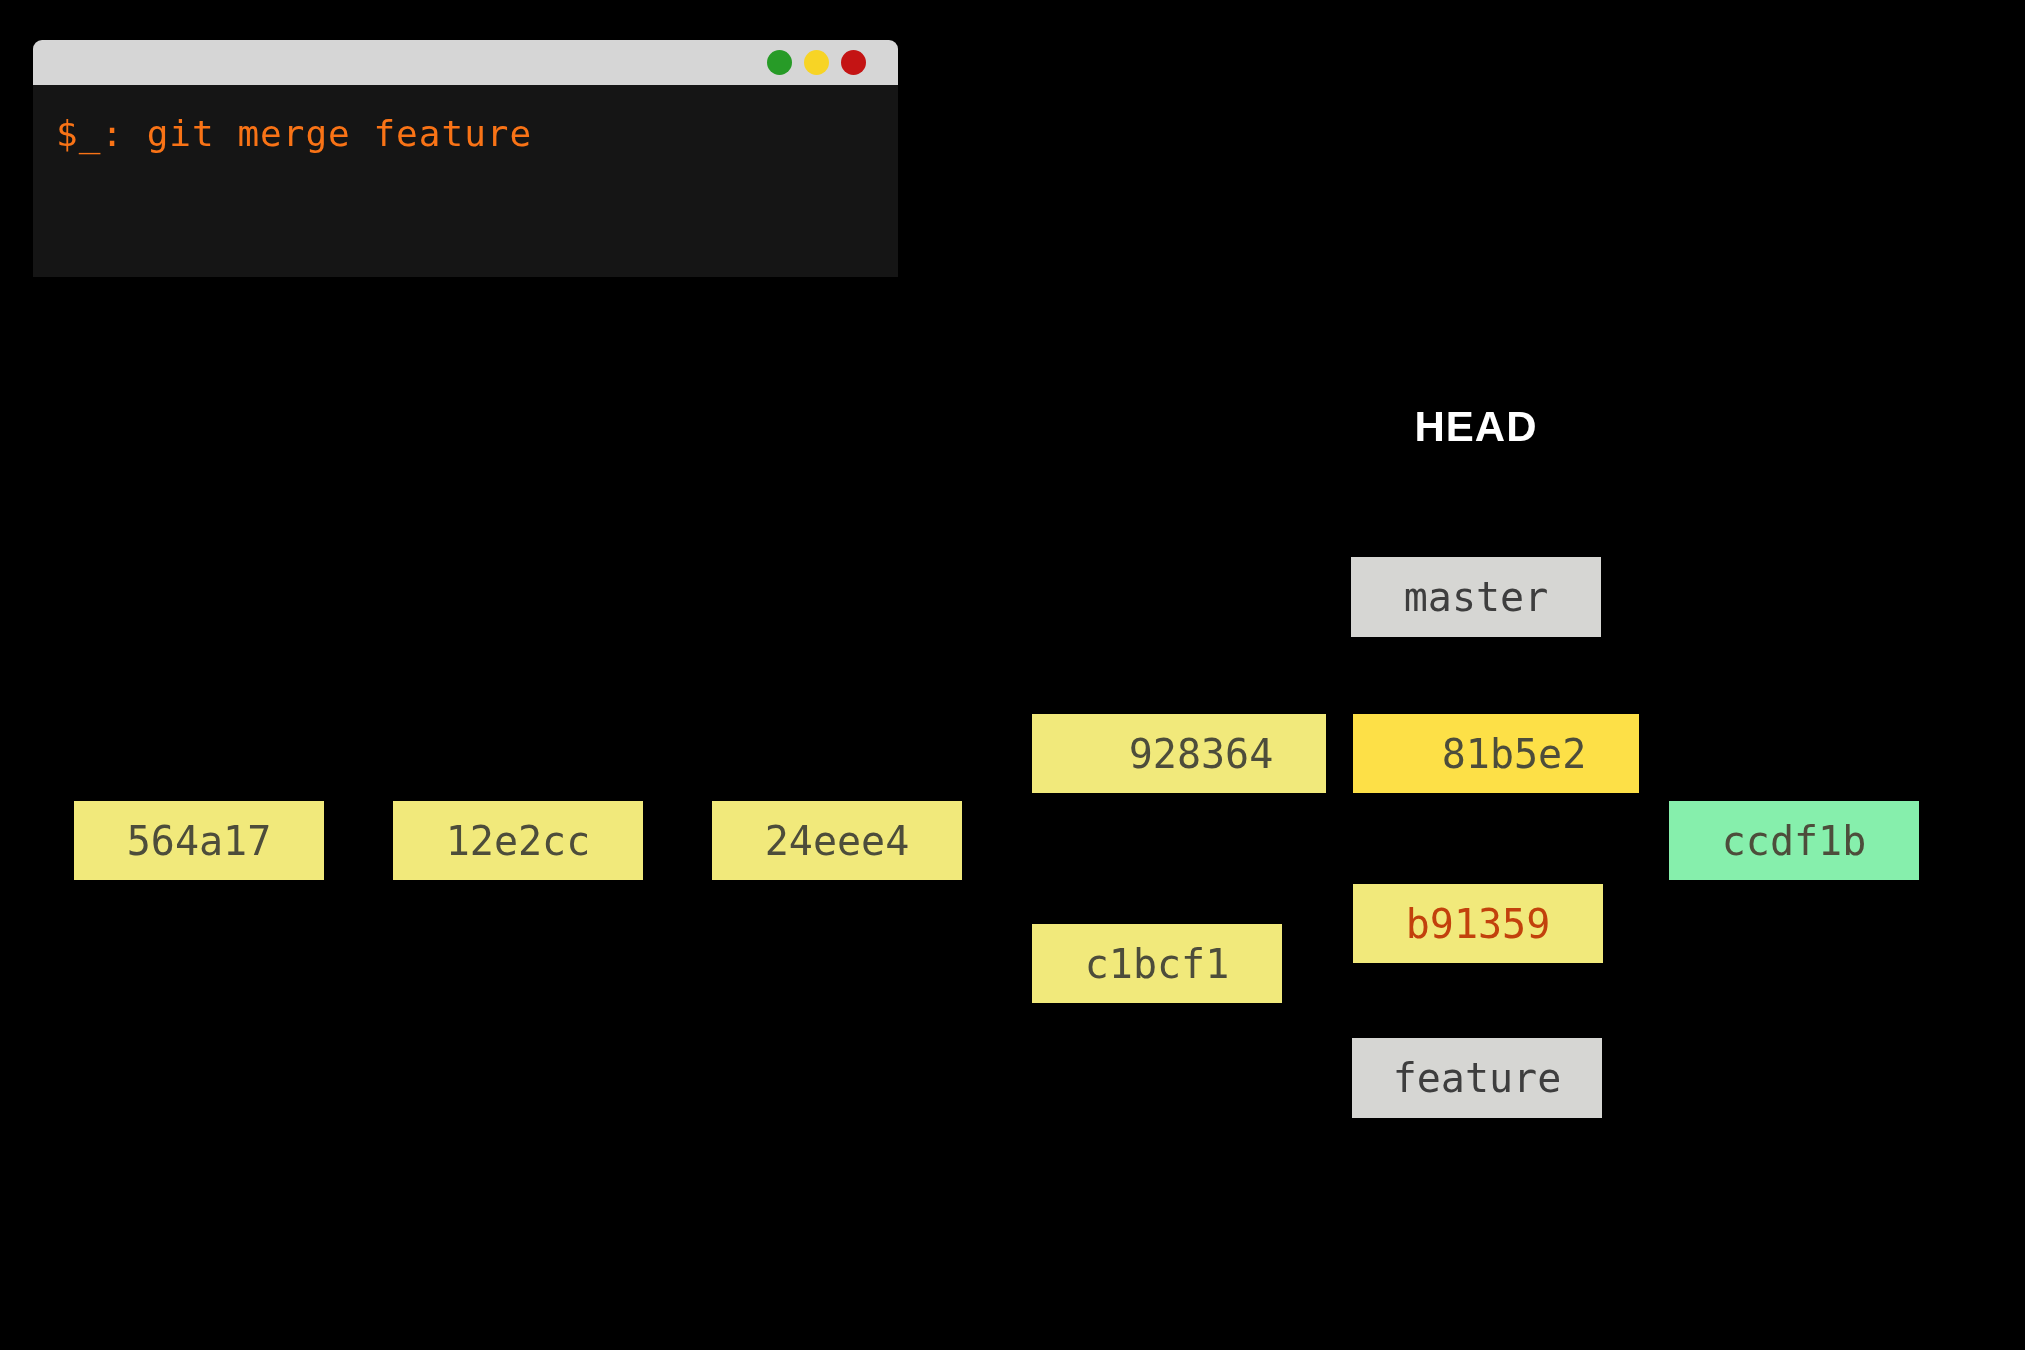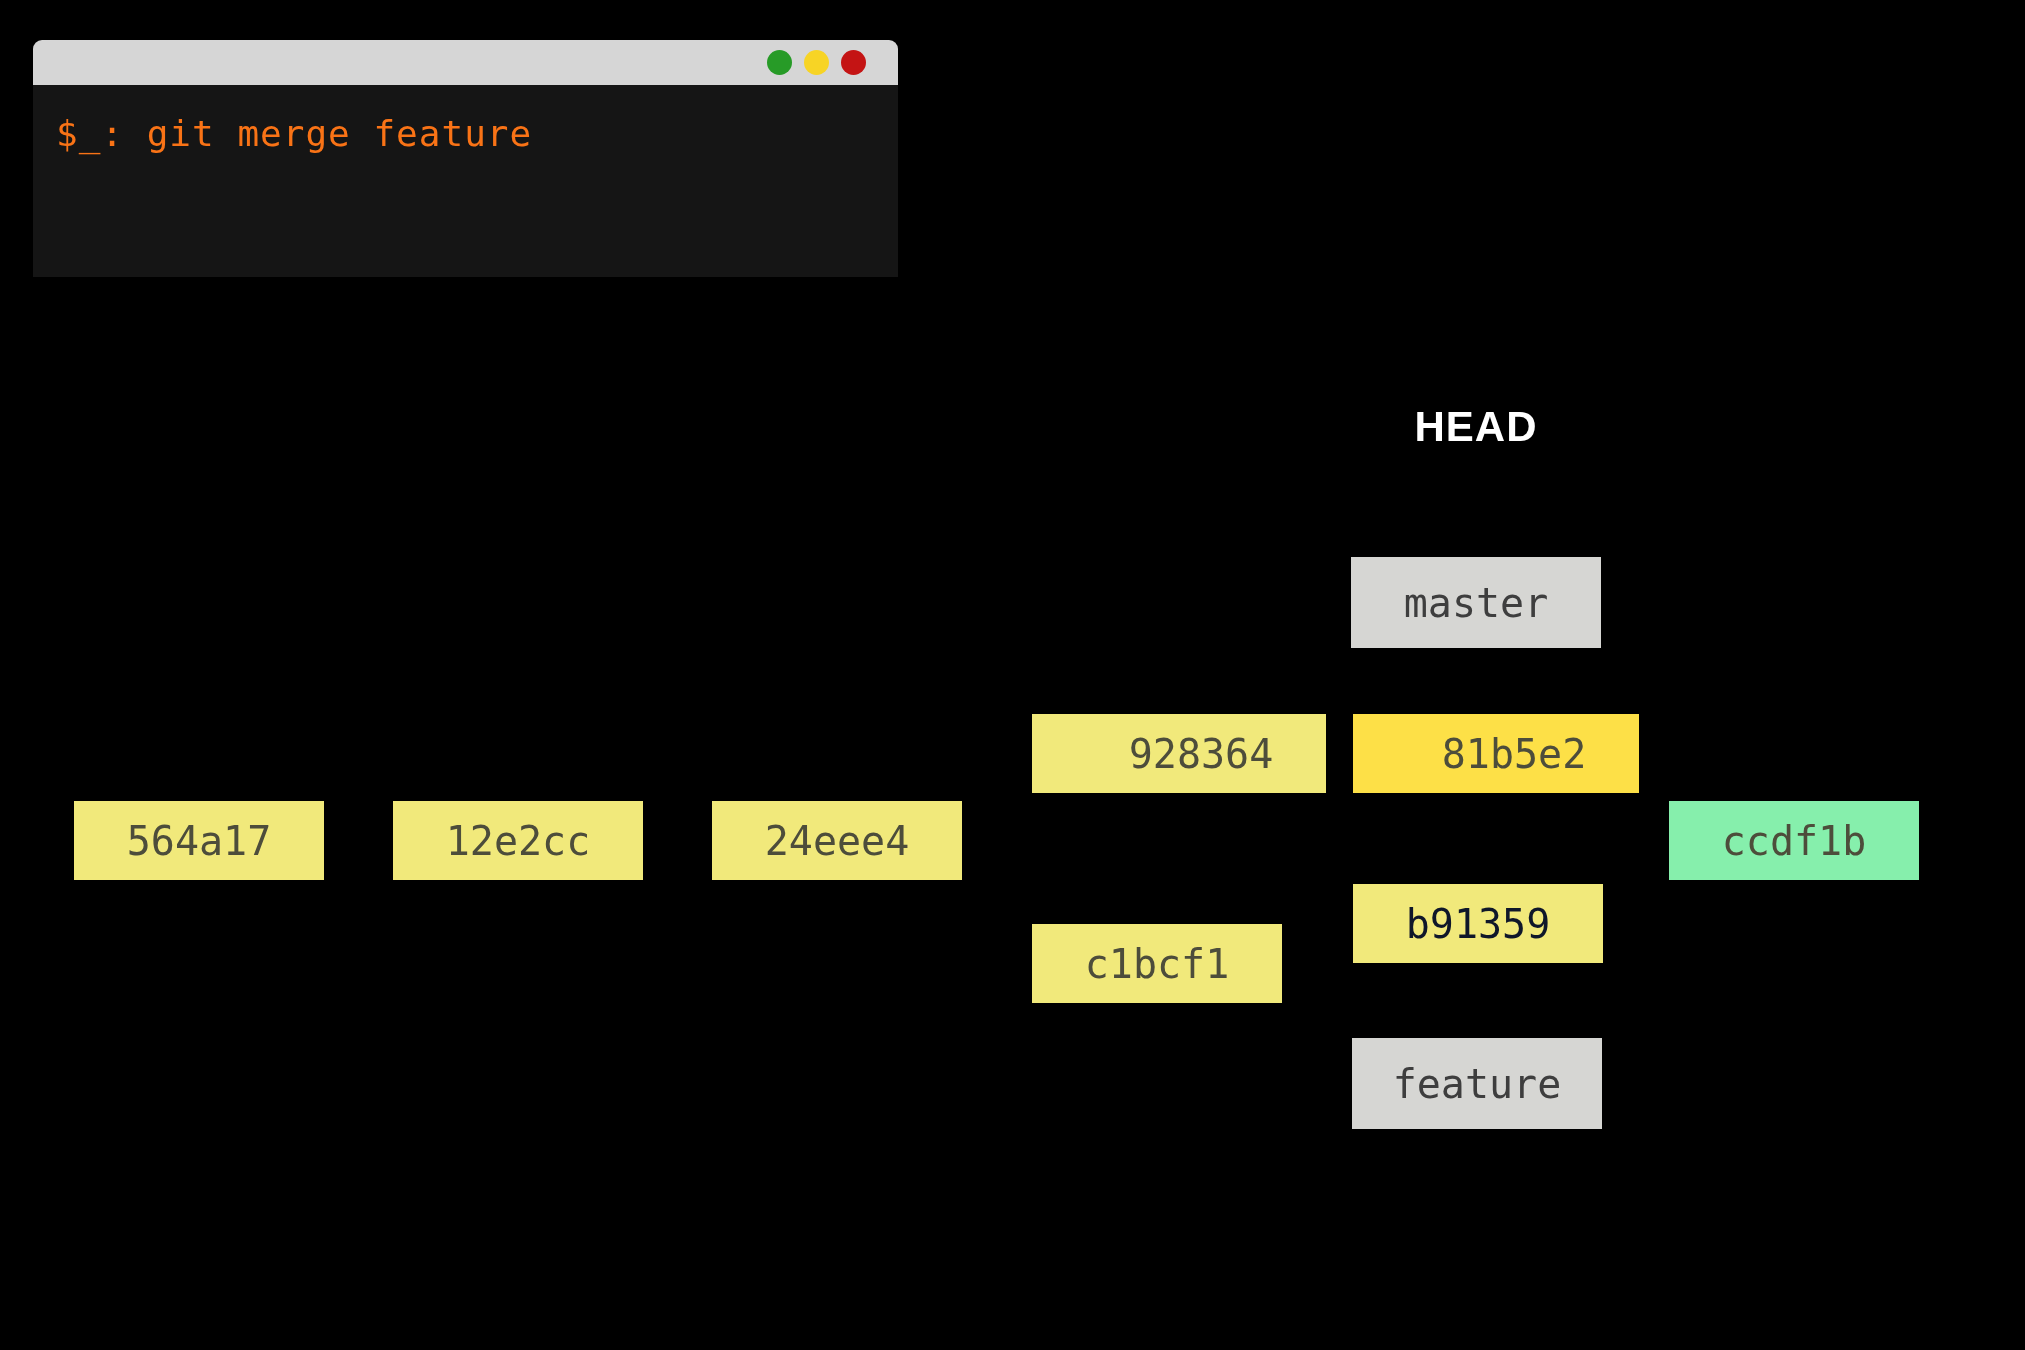--- a/index.html
+++ b/index.html
@@ -43,21 +43,21 @@
 
   
   .node {
     position: absolute;
     width: 250px; height: 79px;
     display: flex;
     align-items: center;
     justify-content: center;
     font-size: 40px;
   }
-  .ref-node { height: 91px; }
+  .ref-node { height: 80px; }
 
   .head-label {
     position: absolute;
     left: 1351px; top: 402px;
     width: 250px; height: 50px;
     display: flex;
     align-items: center;
     justify-content: center;
     font-family: "Liberation Sans", sans-serif;
     font-weight: bold;
@@ -102,15 +102,15 @@
 <div class="node pos-commit-2" style="background: rgb(241, 233, 123); color: rgb(77, 77, 59);">12e2cc</div>
 
 <div class="node pos-commit-3" style="background: rgb(241, 233, 123); color: rgb(77, 77, 59);">24eee4</div>
 
 <div class="node pos-master-1" style="background: rgb(241, 233, 123); color: rgb(77, 77, 59); padding-left: 44px;">928364</div>
 
 <div class="node pos-master-2" style="background: #fde047; color: rgb(77, 77, 59); padding-left: 36px;">81b5e2</div>
 
 <div class="node pos-feature-1" style="background: rgb(241, 233, 123); color: rgb(77, 77, 59); margin-top: 40px;">c1bcf1</div>
 
-<div class="node pos-feature-2" style="background: rgb(241, 233, 123); color: #0f172a;">b91359</div>
+<div class="node pos-feature-2" style="background: rgb(241, 233, 123); color: #c2410c;">b91359</div>
 
 <div class="node pos-merge" style="background: #86efac; color: rgb(77, 77, 59);">ccdf1b</div>
 
 </body></html>

